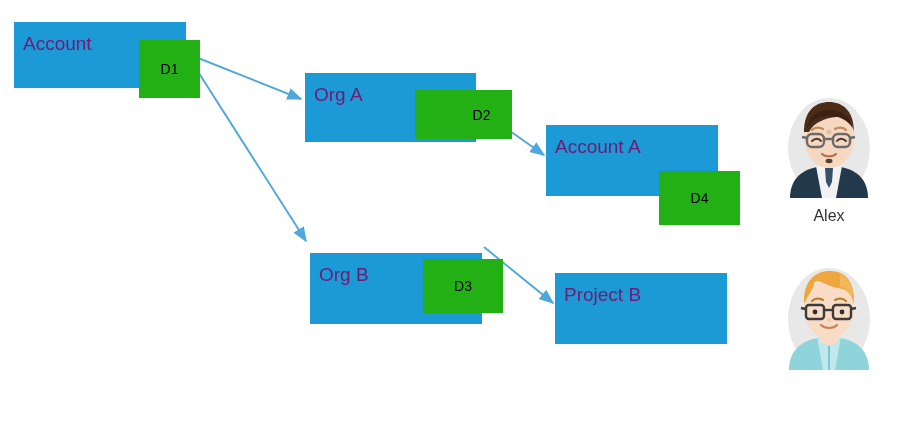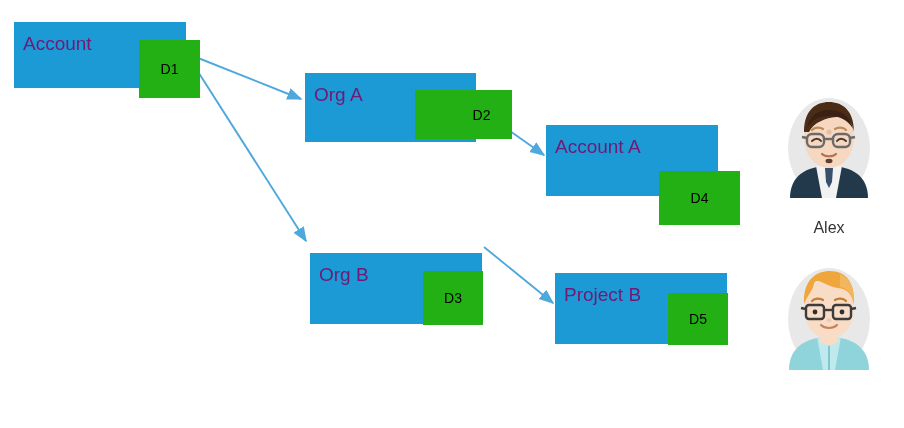--- a/index.html
+++ b/index.html
@@ -55,21 +55,21 @@
     pointer-events: none;
   }
   .person {
     position: absolute;
     text-align: center;
   }
   .person-name {
     font-size: 16px;
     color: #333333;
     font-family: "Liberation Sans", sans-serif;
-    margin-top: 20px;
+    margin-top: 8px;
     line-height: 1;
   }
   .avatar-svg {
     display: block;
     margin: 0 auto;
   }
 </style>
 </head>
 <body>
 
@@ -95,33 +95,32 @@
 
   <div class="node" style="left:305px; top:73px; width:180px; height:80px;text-align:right;">
     <div class="node-box" style="width:171px; height:69px;"></div>
     <div class="node-label">Org A</div>
     <div class="node-badge" style="left:110px; top:17px; width:61px; height:49px;padding-left:36px;">D2</div>
   </div>
 
   <div class="node" style="left:310px; top:213px; width:180px; height:80px;margin-top:40px;">
     <div class="node-box" style="width:172px; height:71px;"></div>
     <div class="node-label">Org B</div>
-    <div class="node-badge" style="left:113px; top:18px; width:60px; height:54px;">D3</div>
+    <div class="node-badge" style="left:113px; top:6px; width:80px; height:54px;">D3</div>
   </div>
 
   <div class="node" style="left:546px; top:125px; width:185px; height:80px;">
     <div class="node-box" style="width:172px; height:71px;"></div>
     <div class="node-label">Account A</div>
     <div class="node-badge" style="left:113px; top:18px; width:81px; height:54px;margin-top:28px;">D4</div>
   </div>
 
   <div class="node" style="left:555px; top:273px; width:185px; height:80px;padding-left:44px;">
     <div class="node-box" style="width:172px; height:71px;"></div>
     <div class="node-label">Project B</div>
-    <div class="node-badge" style="left:113px; top:20px; width:60px; height:52px;">D5</div>
   </div>
 
   <div class="person" style="left:776px; top:92px; width:106px;">
     <svg class="avatar-svg" width="106" height="108" viewBox="0 0 106 108" xmlns="http://www.w3.org/2000/svg">
       <ellipse cx="53" cy="56" rx="41" ry="50" fill="#E8E8E8"></ellipse>
       <path d="M14 106 C14 84 30 74 53 74 C76 74 92 84 92 106 Z" fill="#21394B"></path>
       <path d="M40 74 L53 74 L53 106 L46 106 Z" fill="#F2F2F2"></path>
       <path d="M66 74 L53 74 L53 106 L60 106 Z" fill="#F2F2F2"></path>
       <path d="M49 76 L57 76 L56 90 L53 96 L50 90 Z" fill="#38506B"></path>
       <ellipse cx="53" cy="46" rx="25" ry="30" fill="#F6D7C0"></ellipse>

